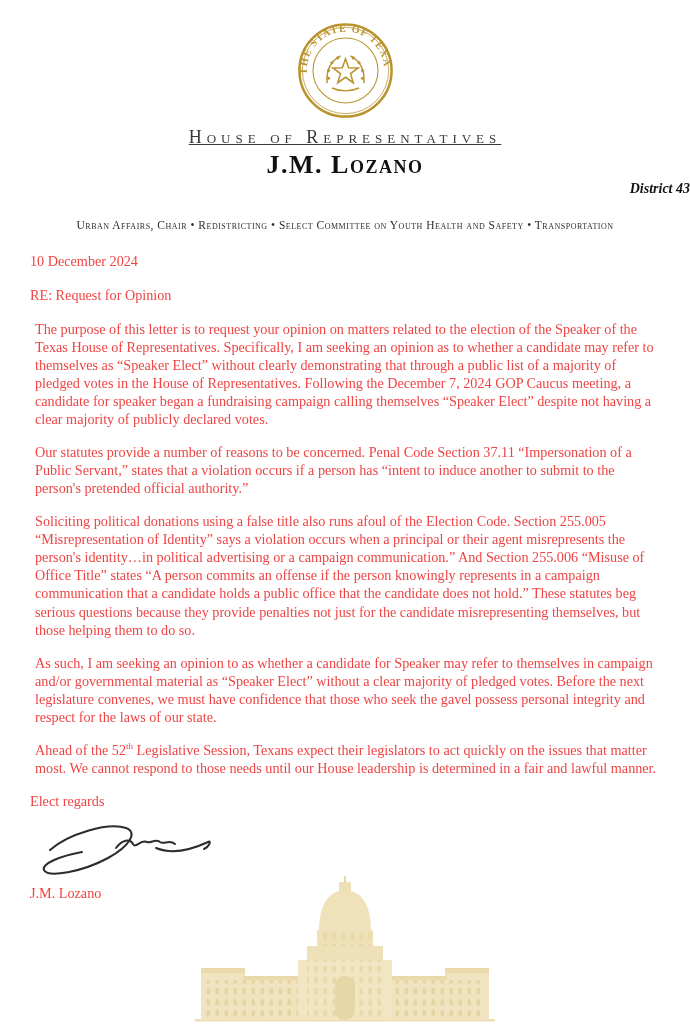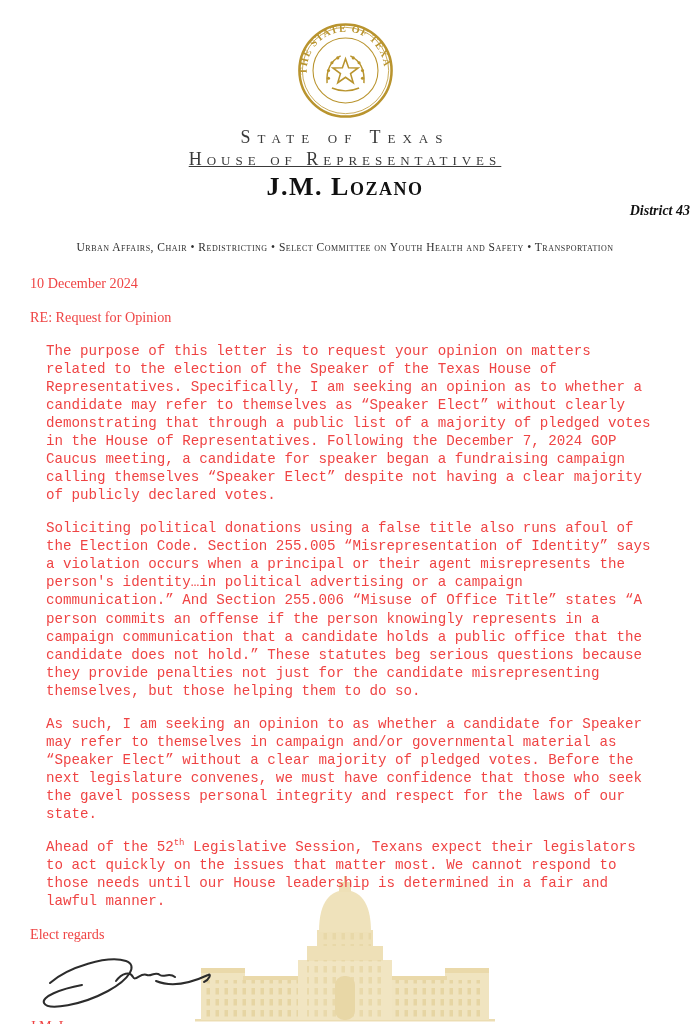--- a/index.html
+++ b/index.html
@@ -58,21 +58,21 @@
   
   .letter {
     position: relative;
     z-index: 2;
     margin: 21px 32px 0 30px;
     font-size: 14.2px;
     line-height: 1.27;
     color: #ef4444;
   }
   .letter .block { margin: 0 0 16px 0; }
-  .letter p { margin: 0 0 15px 16px; font-family: Liberation Mono, monospace; }
+  .letter p { margin: 0 0 15px 5px; }
   .addr-line { display: block; }
   sup { font-size: 9px; line-height: 0; vertical-align: super; }
 
   .closing { margin: 2px 0 8px 0; }
   .signature-svg { display: block; margin: 2px 0 2px 6px; }
   .signed-name { margin-top: 4px; }
 
   
   .watermark {
     position: absolute;
@@ -143,36 +143,36 @@
       <path d="M 36 68 Q 50 74 64 68" fill="none" stroke="#b9942e" stroke-width="1.5"></path>
       <circle cx="36" cy="42" r="1.6" fill="#b9942e"></circle>
       <circle cx="32.5" cy="50" r="1.6" fill="#b9942e"></circle>
       <circle cx="32.5" cy="58" r="1.6" fill="#b9942e"></circle>
       <circle cx="64" cy="42" r="1.6" fill="#b9942e"></circle>
       <circle cx="67.5" cy="50" r="1.6" fill="#b9942e"></circle>
       <circle cx="67.5" cy="58" r="1.6" fill="#b9942e"></circle>
       <circle cx="42" cy="37" r="1.6" fill="#b9942e"></circle>
       <circle cx="58" cy="37" r="1.6" fill="#b9942e"></circle>
     </svg>
-    <div class="state-line">State of Texas</div>
     <div class="house-line">House of Representatives</div>
     <div class="member-name">J.M. Lozano</div>
     <div class="district-line">District 43</div>
     <div class="committee-line">Urban Affairs, Chair  •  Redistricting  •  Select Committee on Youth Health and Safety  •  Transportation</div>
   </div>
 
   <div class="letter">
     <div class="block">10 December 2024</div>
 
     <div class="block">
       <span class="addr-line">RE: Request for Opinion</span>
     </div>
 
 
     <p>The purpose of this letter is to request your opinion on matters related to the election of the Speaker of the Texas House of Representatives. Specifically, I am seeking an opinion as to whether a candidate may refer to themselves as “Speaker Elect” without clearly demonstrating that through a public list of a majority of pledged votes in the House of Representatives. Following the December 7, 2024 GOP Caucus meeting, a candidate for speaker began a fundraising campaign calling themselves “Speaker Elect” despite not having a clear majority of publicly declared votes.</p>
+    <p>Our statutes provide a number of reasons to be concerned. Penal Code Section 37.11 “Impersonation of a Public Servant,” states that a violation occurs if a person has “intent to induce another to submit to the person's pretended official authority.”</p>
     <p>Soliciting political donations using a false title also runs afoul of the Election Code. Section 255.005 “Misrepresentation of Identity” says a violation occurs when a principal or their agent misrepresents the person's identity…in political advertising or a campaign communication.” And Section 255.006 “Misuse of Office Title” states “A person commits an offense if the person knowingly represents in a campaign communication that a candidate holds a public office that the candidate does not hold.” These statutes beg serious questions because they provide penalties not just for the candidate misrepresenting themselves, but those helping them to do so.</p>
     <p>As such, I am seeking an opinion to as whether a candidate for Speaker may refer to themselves in campaign and/or governmental material as “Speaker Elect” without a clear majority of pledged votes. Before the next legislature convenes, we must have confidence that those who seek the gavel possess personal integrity and respect for the laws of our state.</p>
     <p><span>Ahead of the 52</span><sup>th</sup><span> Legislative Session, Texans expect their legislators to act quickly on the issues that matter most. We cannot respond to those needs until our House leadership is determined in a fair and lawful manner.</span></p>
 
     <div class="closing">Elect regards</div>
 
     <svg class="signature-svg" width="190" height="62" viewBox="0 0 190 62" aria-hidden="true">
       <g fill="none" stroke="#2c2c2c" stroke-width="2" stroke-linecap="round">
         <path d="M 14 32 C 32 16 72 4 90 10 C 102 14 94 28 72 40 C 46 54 12 60 8 52 C 5 46 24 38 46 34"></path>
         <path d="M 80 30 C 86 22 94 20 97 26 C 99 31 105 21 111 24 C 115 26 119 20 124 24 C 128 27 133 21 139 26"></path>

